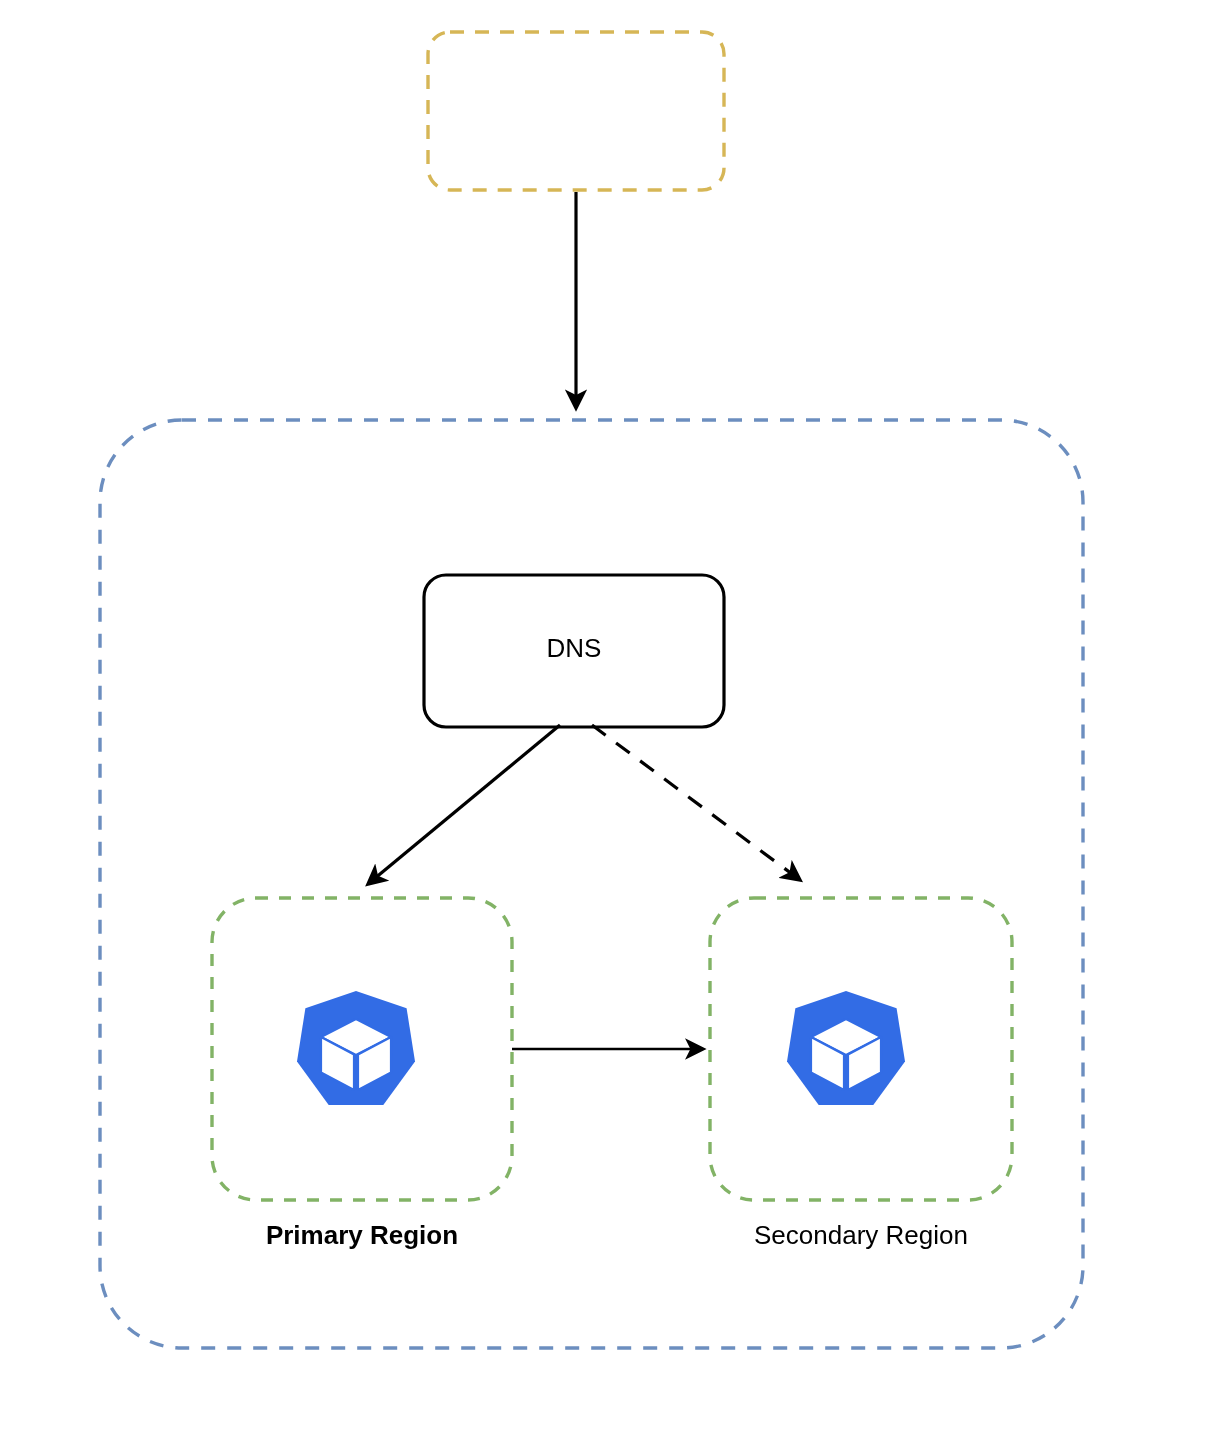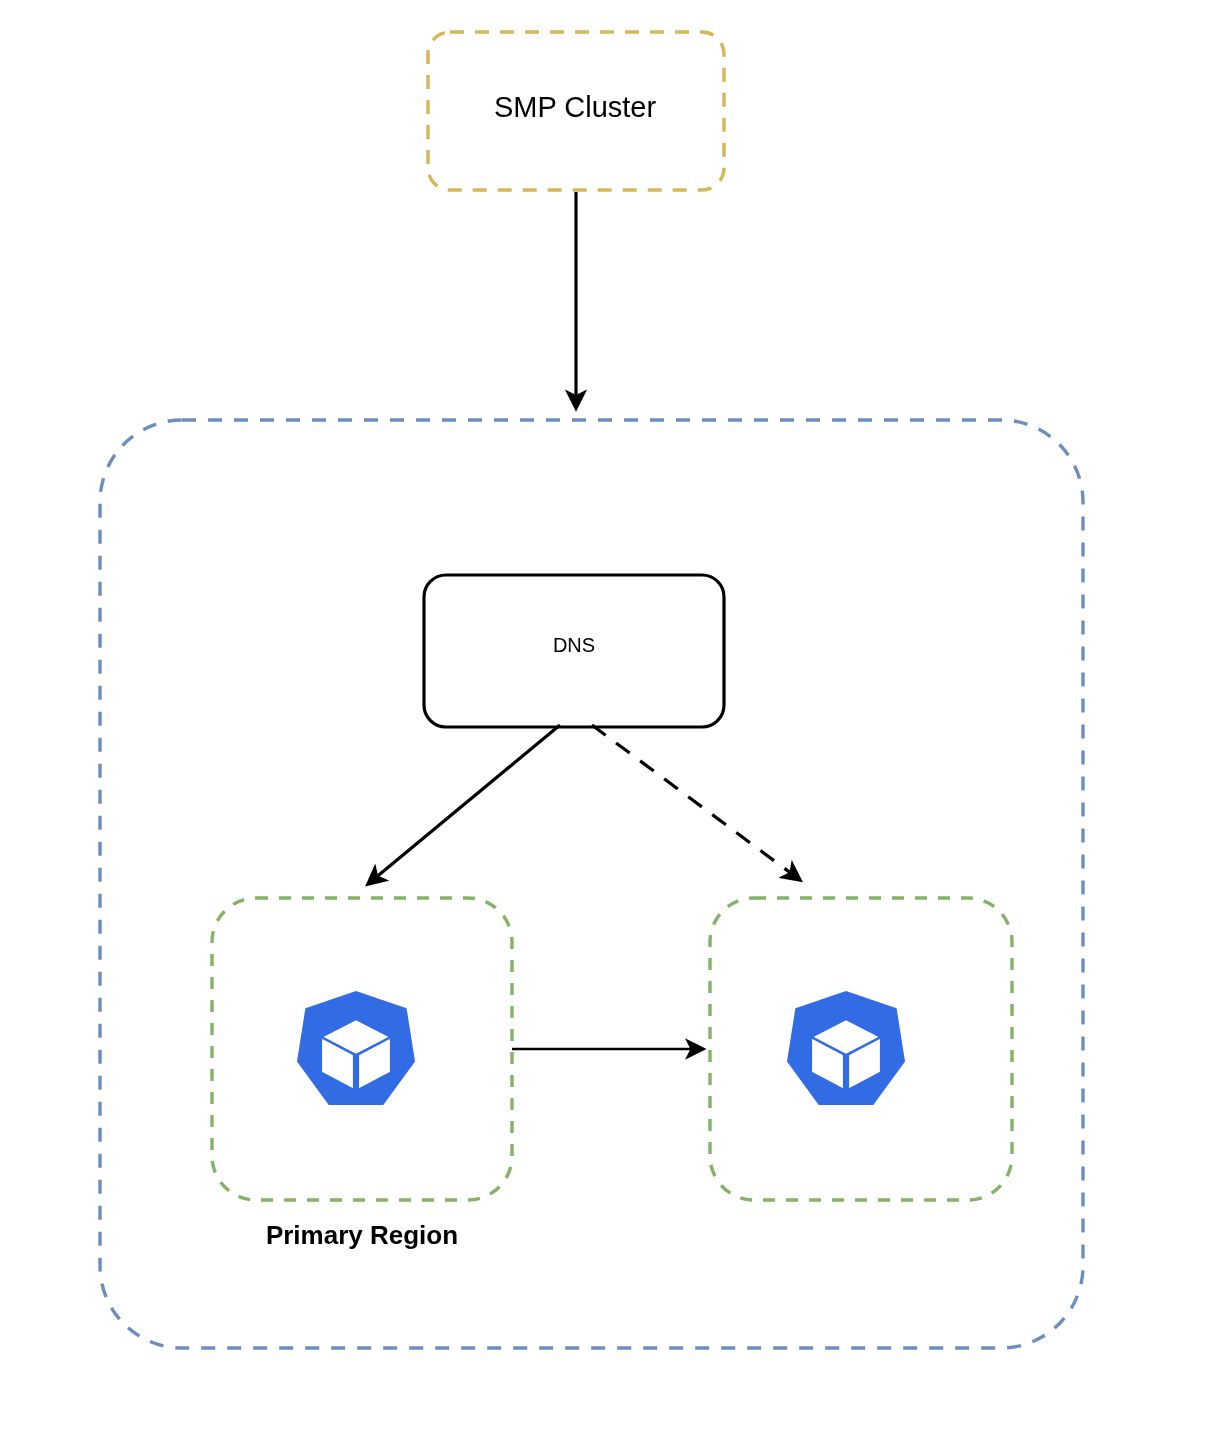--- a/index.html
+++ b/index.html
@@ -40,21 +40,21 @@
   #smp-cluster-label {
     left: 425px;
     top: 93px;
     width: 300px;
     font-size: 29px;
   }
   #dns-label {
     left: 424px;
     top: 635px;
     width: 300px;
-    font-size: 20px;
+    font-size: 26px;
   }
   #primary-region-label {
     left: 212px;
     top: 1222px;
     width: 300px;
     font-size: 26px;
     font-weight: bold;
   }
   #secondary-region-label {
     left: 711px;
@@ -110,20 +110,20 @@
 
     <g transform="translate(786,990) scale(1.0)">
       <path d="M60 1 L110.6 18.2 L119.0 71.5 L87.3 115.0 L32.7 115.0 L1.0 71.5 L9.4 18.2 Z" fill="#326ce5"></path>
       <path d="M60 29 L95 47 L60 65 L25 47 Z" fill="#ffffff" stroke="#326ce5" stroke-width="2.2" stroke-linejoin="round"></path>
       <path d="M25 47 L58 64.5 L58 100 L25 82.5 Z" fill="#ffffff" stroke="#326ce5" stroke-width="2.2" stroke-linejoin="round"></path>
       <path d="M95 47 L62 64.5 L62 100 L95 82.5 Z" fill="#ffffff" stroke="#326ce5" stroke-width="2.2" stroke-linejoin="round"></path>
     </g>
 
   </svg>
 
-  <div class="node-label" id="smp-cluster-label">SMP Cluster</div>
 
   <div class="node-label" id="dns-label">DNS</div>
 
   <div class="node-label" id="primary-region-label">Primary Region</div>
 
+  <div class="node-label" id="secondary-region-label">Secondary Region</div>
 
 </div>
 
 </body></html>

